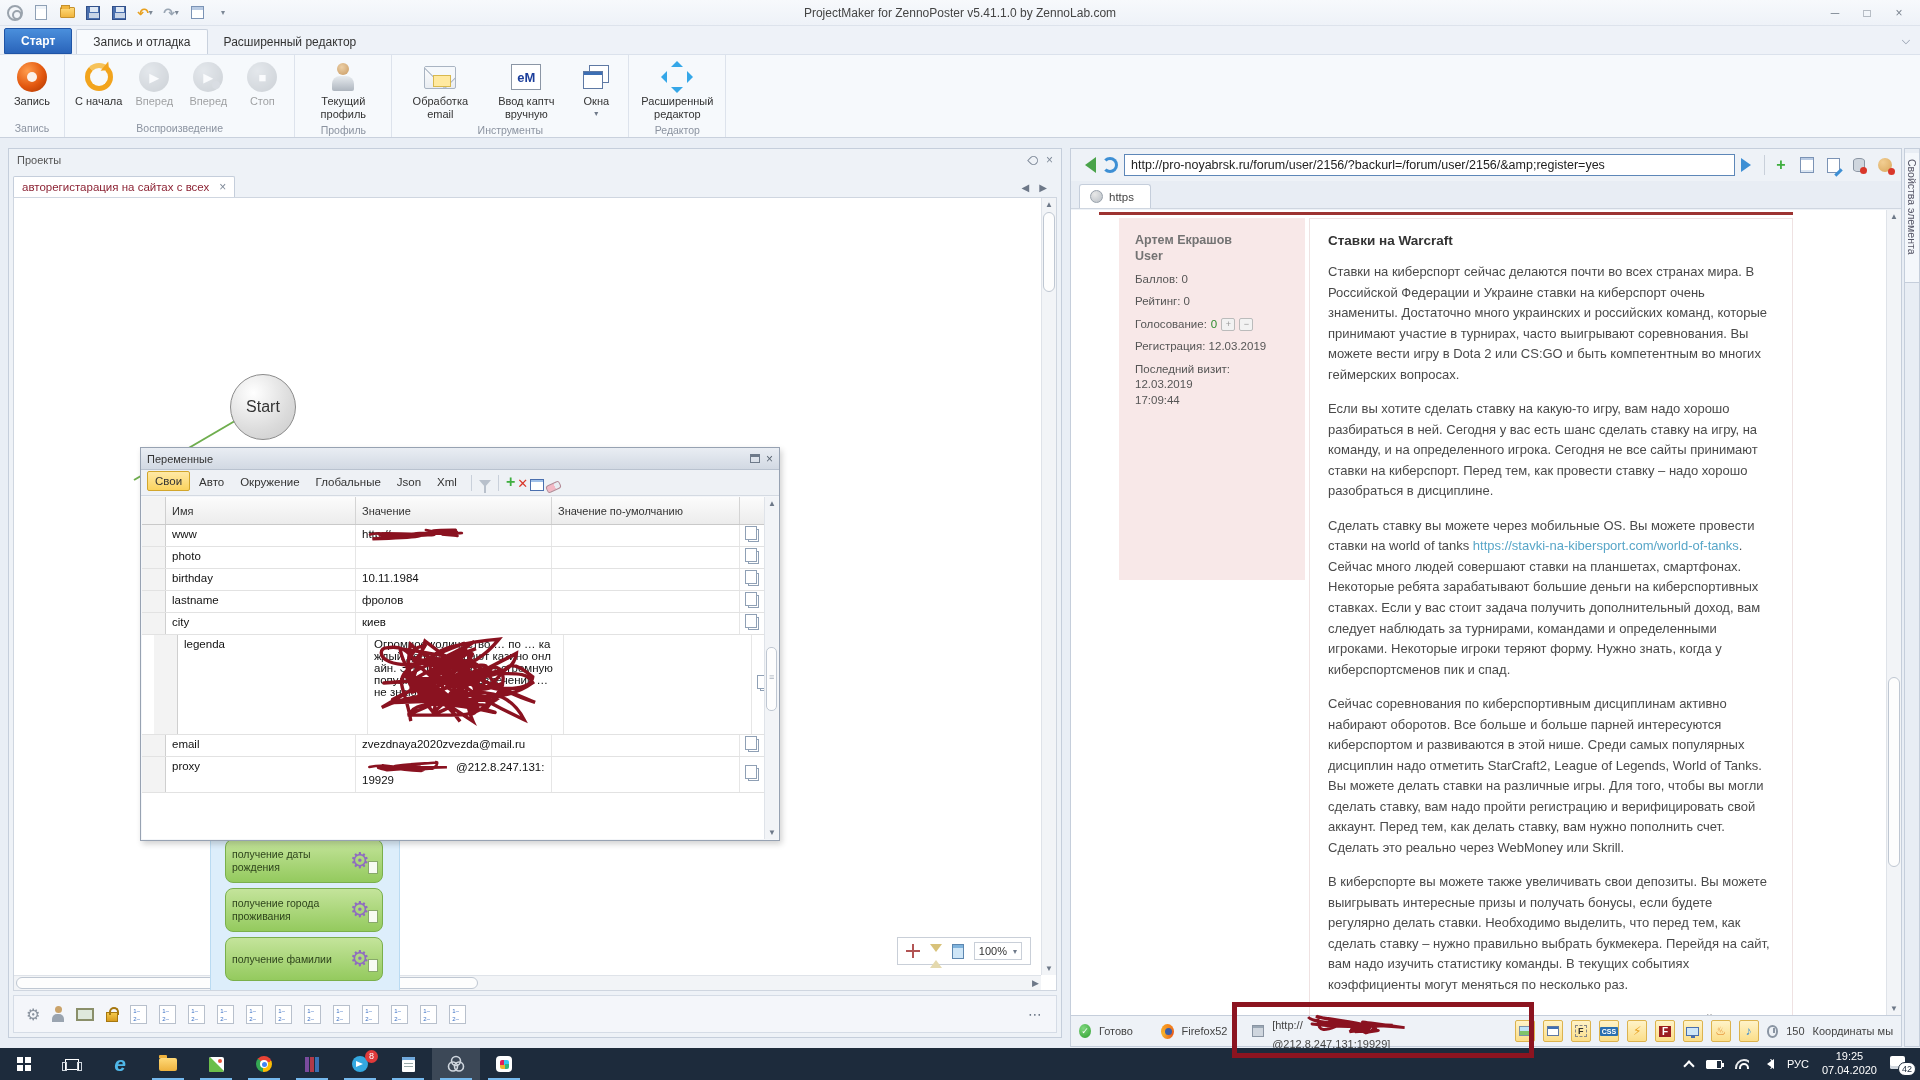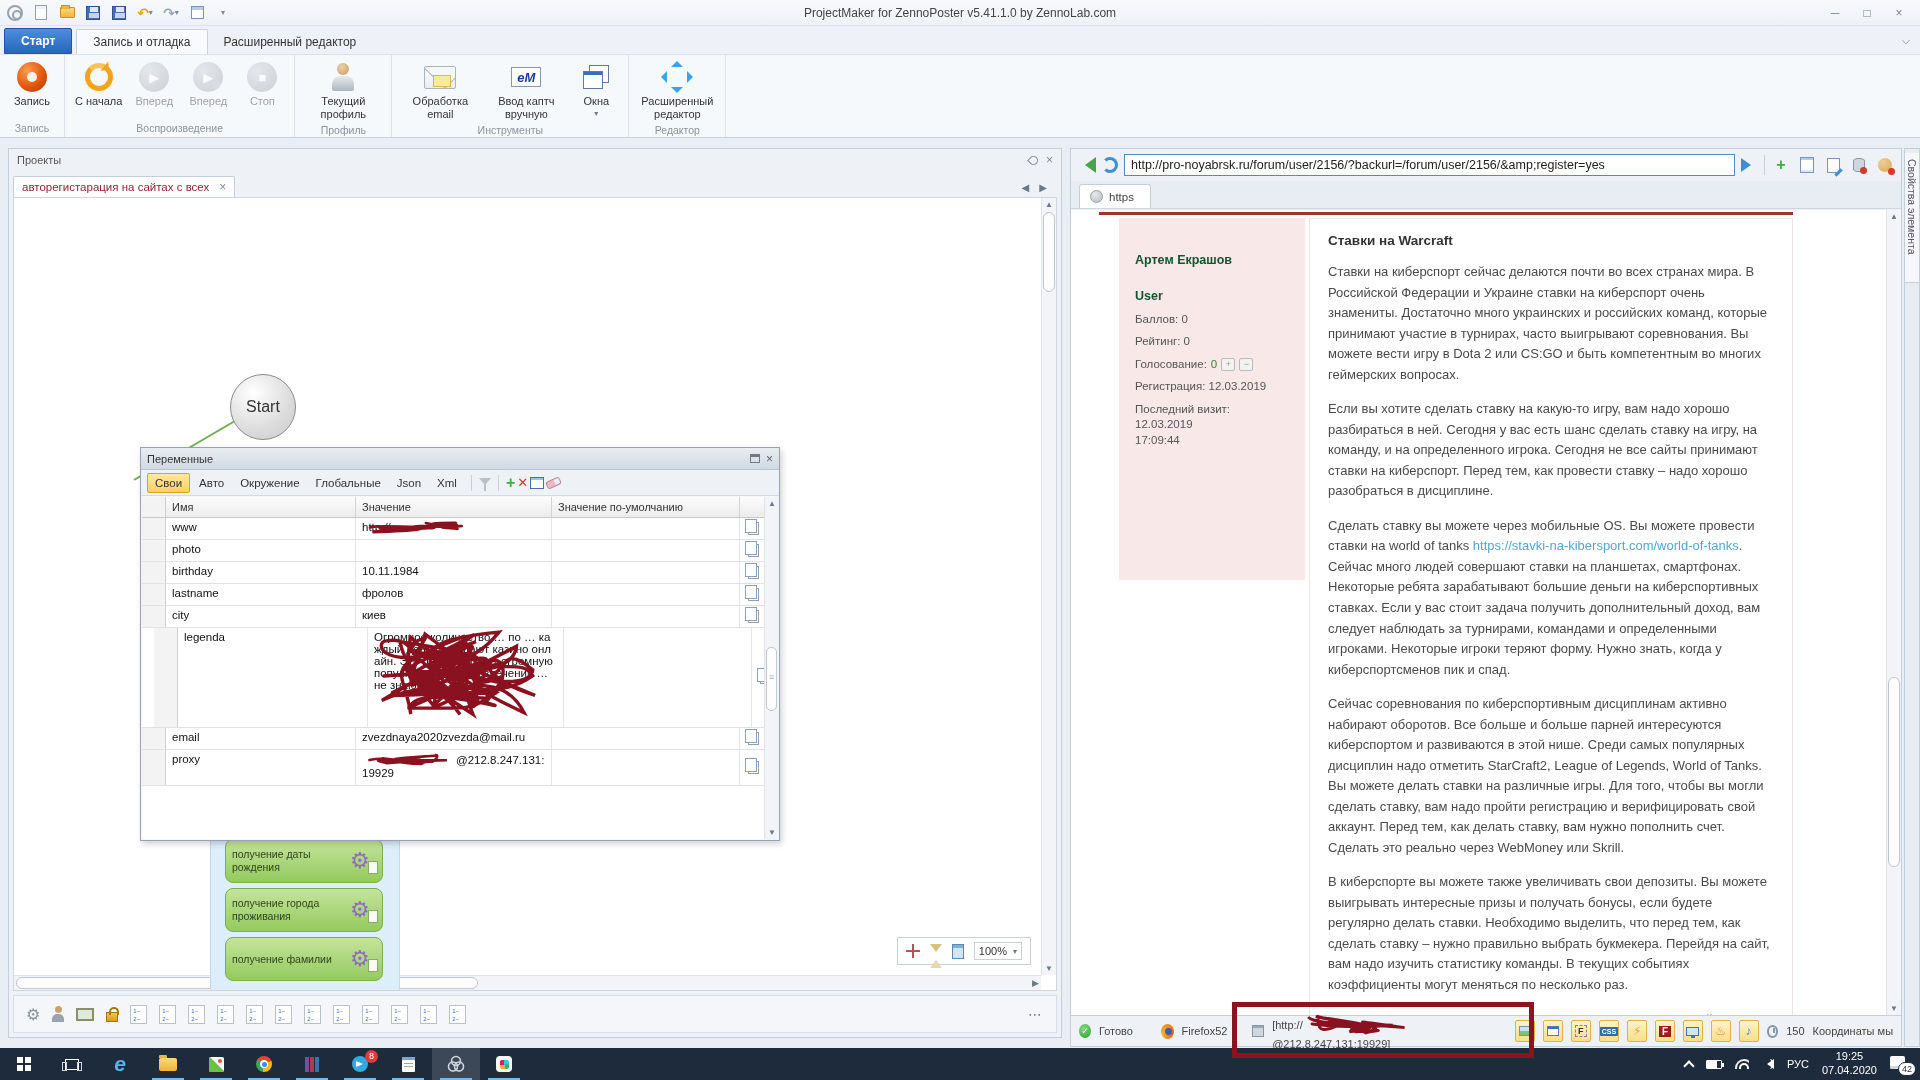--- a/index.html
+++ b/index.html
@@ -48,21 +48,21 @@
   .restart-icon:before{content:"";position:absolute;right:-7px;top:-4px;border:6px solid transparent;border-left-color:#f2a41d;transform:rotate(40deg);}
   .play-icon,.stop-icon,.step-icon{width:30px;height:30px;border-radius:50%;background:radial-gradient(circle at 35% 30%,#cfd4da,#9aa1a9);display:flex;align-items:center;justify-content:center;color:#fff;font-size:13px;}
   .step-icon{position:relative;}
   .step-icon:after{content:"";position:absolute;right:3px;bottom:3px;width:8px;height:8px;border-radius:50%;background:#b7bdc5;}
   .profile-icon{width:26px;height:30px;position:relative;}
   .profile-icon:before{content:"";position:absolute;left:7px;top:1px;width:12px;height:12px;border-radius:50%;background:radial-gradient(circle at 40% 35%,#eccfa6,#c89a62);}
   .profile-icon:after{content:"";position:absolute;left:2px;bottom:1px;width:22px;height:15px;border-radius:8px 8px 2px 2px;background:linear-gradient(#e7ebef,#aeb6bf);}
   .email-icon{width:32px;height:23px;background:linear-gradient(#fdfdfd,#e9edf2);border:1px solid #a9b4c2;border-radius:2px;position:relative;overflow:hidden;}
   .email-icon:before{content:"";position:absolute;left:-2px;top:-12px;width:34px;height:23px;background:#f5f8fb;border:1px solid #a9b4c2;transform:rotate(45deg);}
   .email-icon:after{content:"";position:absolute;left:8px;top:8px;width:16px;height:10px;background:#ffe9a0;border:1px solid #d8b84e;}
-  .captcha-icon{width:30px;height:20px;background:#fff;border:1px solid #8b96a5;display:flex;align-items:center;justify-content:center;font-style:italic;font-weight:bold;color:#1c3e9b;font-size:13px;transform:none;}
+  .captcha-icon{width:30px;height:26px;background:#fff;border:1px solid #8b96a5;display:flex;align-items:center;justify-content:center;font-weight:bold;color:#1c3e9b;font-size:13px;transform:none;}
   .windows-icon{width:26px;height:24px;position:relative;}
   .windows-icon:before{content:"";position:absolute;right:0;top:0;width:18px;height:16px;background:#fff;border:1px solid #5e79a4;}
   .windows-icon:after{content:"";position:absolute;left:0;bottom:0;width:18px;height:16px;background:#fff;border:1px solid #5e79a4;box-shadow:inset 0 3px 0 #3d6fb4;}
   .expand-icon{width:32px;height:32px;position:relative;}
   .expand-icon span{position:absolute;width:0;height:0;border:6px solid transparent;}
   .expand-icon .a-up{left:10px;top:0;border-bottom-color:#35a7e8;border-top-width:0;}
   .expand-icon .a-down{left:10px;bottom:0;border-top-color:#35a7e8;border-bottom-width:0;}
   .expand-icon .a-left{left:0;top:10px;border-right-color:#35a7e8;border-left-width:0;}
   .expand-icon .a-right{right:0;top:10px;border-left-color:#35a7e8;border-right-width:0;}
   .drop-caret{font-size:8px;color:#6e7989;margin-top:1px;}
@@ -104,32 +104,32 @@
   .v-scroll .a-up{position:absolute;top:2px;left:3px;font-size:8px;color:#6d7888;}
   .v-scroll .a-dn{position:absolute;bottom:2px;left:3px;font-size:8px;color:#6d7888;}
   .v-scroll .thumb{position:absolute;left:1px;top:14px;width:12px;height:80px;background:#fdfdfd;border:1px solid #bfc7d2;border-radius:6px;}
 
   
   #var-window{position:absolute;left:126px;top:249px;width:640px;height:394px;background:#f4f6f9;border:1px solid #97a2b2;box-shadow:2px 3px 6px rgba(0,0,0,.18);z-index:20;}
   .vw-title{height:22px;background:linear-gradient(#e9edf3,#d2d9e3);border-bottom:1px solid #b9c2cf;display:flex;align-items:center;padding:0 6px;font-size:11px;color:#333;}
   .vw-btns{margin-left:auto;display:flex;gap:6px;align-items:center;}
   .vw-max{width:10px;height:9px;border:1px solid #6e7a8a;box-shadow:inset 0 2px 0 #6e7a8a;}
   .vw-x{font-size:12px;color:#5b6673;line-height:10px;}
-  .vw-tabs{height:26px;display:flex;align-items:center;gap:2px;padding:11px 6px;background:#eef1f5;border-bottom:1px solid #d4dae2;font-size:11.5px;color:#333;}
+  .vw-tabs{height:26px;display:flex;align-items:flex-end;gap:2px;padding:4px 6px;background:#eef1f5;border-bottom:1px solid #d4dae2;font-size:11.5px;color:#333;}
   .vtab{padding:3px 7px;cursor:default;}
   .vtab.active{background:linear-gradient(#ffe9a6,#fbd35e);border:1px solid #d2a62c;border-radius:2px;}
   .vw-sep{width:1px;height:16px;background:#c9d0da;margin:0 5px;}
   .funnel{width:0;height:0;border:6px solid transparent;border-top:7px solid #b8c0cb;position:relative;top:2px;}
   .funnel:after{content:"";position:absolute;left:-1px;top:-2px;width:2px;height:8px;background:#b8c0cb;}
   .plus-glyph{color:#3fae3f;font-weight:bold;font-size:16px;}
   .del-glyph{color:#d9372a;font-weight:bold;font-size:13px;}
   .copy-tool{width:14px;height:12px;border:1px solid #4a6fae;background:#fff;box-shadow:inset 0 2px 0 #9fc0e8;}
   .eraser{width:15px;height:8px;background:linear-gradient(90deg,#f3b8c4 60%,#e8edf2 60%);border:1px solid #b28a95;border-radius:3px;transform:rotate(-25deg);}
   .vgrid{position:absolute;left:1px;right:1px;top:49px;bottom:1px;background:#fff;overflow:hidden;}
-  .vhead{display:flex;height:21px;background:linear-gradient(#fcfcfc,#ececec);border-bottom:1px solid #c9c9c9;font-size:11px;color:#333;}
+  .vhead{display:flex;height:28px;background:linear-gradient(#fcfcfc,#ececec);border-bottom:1px solid #c9c9c9;font-size:11px;color:#333;}
   .vhead .vcell{display:flex;align-items:center;padding:0 6px;border-right:1px solid #d4d4d4;}
   .vrow{display:flex;height:22px;border-bottom:1px solid #e2e2e2;font-size:11.5px;color:#111;}
   .vrow.row-legenda{height:100px;justify-content:flex-end;}
   .vrow.row-proxy{height:36px;}
   .vcell{overflow:hidden;position:relative;}
   .vcell.sel{width:24px;background:#f3f3f3;border-right:1px solid #cfcfcf;flex:none;}
   .vcell.vname{width:190px;padding:3px 6px;border-right:1px solid #e6e6e6;flex:none;}
   .vcell.vvalue{width:196px;padding:3px 6px;border-right:1px solid #e6e6e6;flex:none;word-break:break-all;}
   .vcell.vdef{width:188px;border-right:1px solid #e6e6e6;flex:none;}
   .vcell.vcopy{width:26px;flex:none;display:flex;align-items:center;justify-content:center;}
@@ -171,21 +171,21 @@
   .db-ic{width:12px;height:14px;background:#cfd6de;border:1px solid #8a95a3;border-radius:5px/3px;position:relative;}
   .db-ic:after{content:"";position:absolute;right:-3px;bottom:-3px;width:7px;height:7px;border-radius:50%;background:#d9372a;}
   .cookie-ic{width:14px;height:14px;border-radius:50%;background:radial-gradient(circle at 35% 30%,#f2ce92,#d9a75c);position:relative;}
   .cookie-ic:after{content:"";position:absolute;right:-3px;bottom:-3px;width:7px;height:7px;border-radius:50%;background:#d9372a;}
   .btabs{height:28px;display:flex;align-items:flex-end;padding-left:8px;background:#e8edf4;border-bottom:1px solid #cfd6e0;}
   .btab{background:#fff;border:1px solid #c5cedb;border-bottom:none;border-radius:3px 3px 0 0;padding:5px 16px 5px 10px;font-size:11.5px;color:#444;display:flex;align-items:center;gap:6px;}
   .globe-ic{width:13px;height:13px;border-radius:50%;background:radial-gradient(circle at 35% 30%,#e8e8e8,#b9bfc6);border:1px solid #98a1ab;}
   .bpage{position:absolute;left:0;right:0;top:61px;bottom:31px;background:#fff;overflow:hidden;}
   .page-redline{position:absolute;left:28px;top:2px;width:694px;height:3px;background:#9d3331;}
   .user-panel{position:absolute;left:48px;top:8px;width:186px;height:362px;background:#f8e8e8;padding:14px 16px;}
-  .up-name{font-size:12.5px;font-weight:bold;color:#14532d;line-height:1.3;margin-top:20px;}
+  .up-name{font-size:12.5px;font-weight:bold;color:#737373;line-height:1.3;}
   .up-stat{font-size:11.5px;color:#555;margin-top:7px;line-height:1.35;}
   .vote-line{display:flex;align-items:center;gap:4px;}
   .vote-val{color:#2e8b2e;}
   .vote-btn{width:14px;height:13px;background:#f2f2f2;border:1px solid #bbb;border-radius:2px;font-size:9px;line-height:11px;text-align:center;color:#999;}
   .article{position:absolute;left:238px;top:8px;width:484px;border:1px solid #efe2e2;padding:14px 18px 18px 18px;}
   .art-title{font-size:13.5px;font-weight:bold;color:#333;margin-bottom:14px;}
   .article p{font-size:13px;color:#4a4a4a;line-height:1.58;margin:0 0 14px 0;}
   .article a{color:#58a6c8;text-decoration:none;}
   .bpage .v-scroll{bottom:0;}
   .bpage .v-scroll .thumb{top:58%;height:190px;}

